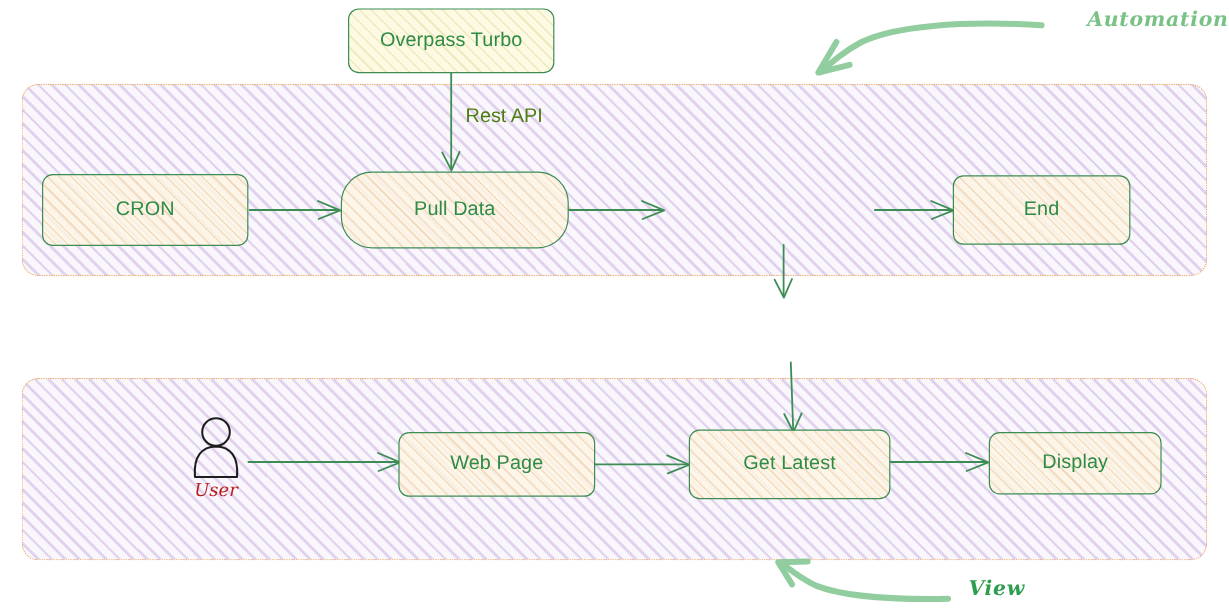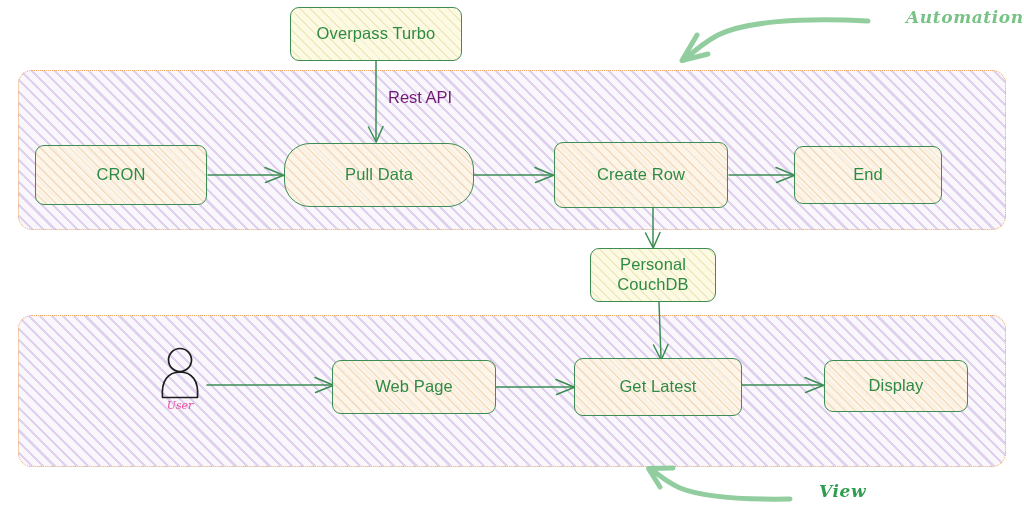--- a/index.html
+++ b/index.html
@@ -79,45 +79,45 @@
         rgba(170,130,210,0.33) 0px,
         rgba(170,130,210,0.33) 2.2px,
         rgba(255,255,255,0) 2.2px,
         rgba(255,255,255,0) 8px);
   }
 
   
   .edge-label {
     position: absolute;
     z-index: 4;
-    color: #701a75;
+    color: #4d7c0f;
     font-size: 16.5px;
     white-space: nowrap;
   }
   .actor-label {
     position: absolute;
     z-index: 4;
-    color: #ec4899;
-    font-size: 11px;
+    color: #b91c1c;
+    font-size: 15px;
     font-family: "DejaVu Serif", serif;
     font-style: italic;
     white-space: nowrap;
     text-align: center;
   }
   .anno-label {
     position: absolute;
     z-index: 6;
     font-family: "DejaVu Serif", serif;
     font-style: italic;
     font-weight: bold;
     white-space: nowrap;
     letter-spacing: .6px;
   }
   #anno-automation { color: #79c286; font-size: 17px; margin-left: 22px; }
-  #anno-view       { color: #2f9d50; font-size: 17px; margin-left: 12px; }
+  #anno-view       { color: #2f9d50; font-size: 17px; }
 </style>
 </head>
 <body>
 
 <div id="canvas">
 
   <div class="group" id="automation-group" style="left:18px; top:70px; width:988px; height:160px;"></div>
 
   <div class="group" id="view-group" style="left:18px; top:315px; width:988px; height:152px;"></div>
 
@@ -176,32 +176,25 @@
   </div>
 
   <div class="node in-group" id="node-cron" style="left:35px; top:145px; width:172px; height:60px;">
     <span>CRON</span>
   </div>
 
   <div class="node in-group" id="node-pull-data" style="left:284px; top:143px; width:190px; height:64px;border-radius:26px;">
     <span>Pull Data</span>
   </div>
 
-  <div class="node in-group" id="node-create-row" style="left:554px; top:142px; width:174px; height:66px;">
-    <span>Create Row</span>
-  </div>
 
   <div class="node in-group" id="node-end" style="left:794px; top:146px; width:148px; height:58px;">
     <span>End</span>
   </div>
 
-  <div class="node standalone" id="node-personal-couchdb" style="left:590px; top:248px; width:126px; height:54px; flex-direction:column;">
-    <span>Personal</span>
-    <span>CouchDB</span>
-  </div>
 
   <div class="node in-group" id="node-web-page" style="left:332px; top:360px; width:164px; height:54px;justify-content:center;">
     <span>Web Page</span>
   </div>
 
   <div class="node in-group" id="node-get-latest" style="left:574px; top:358px; width:168px; height:58px;">
     <span>Get Latest</span>
   </div>
 
   <div class="node in-group" id="node-display" style="left:824px; top:360px; width:144px; height:52px;">

